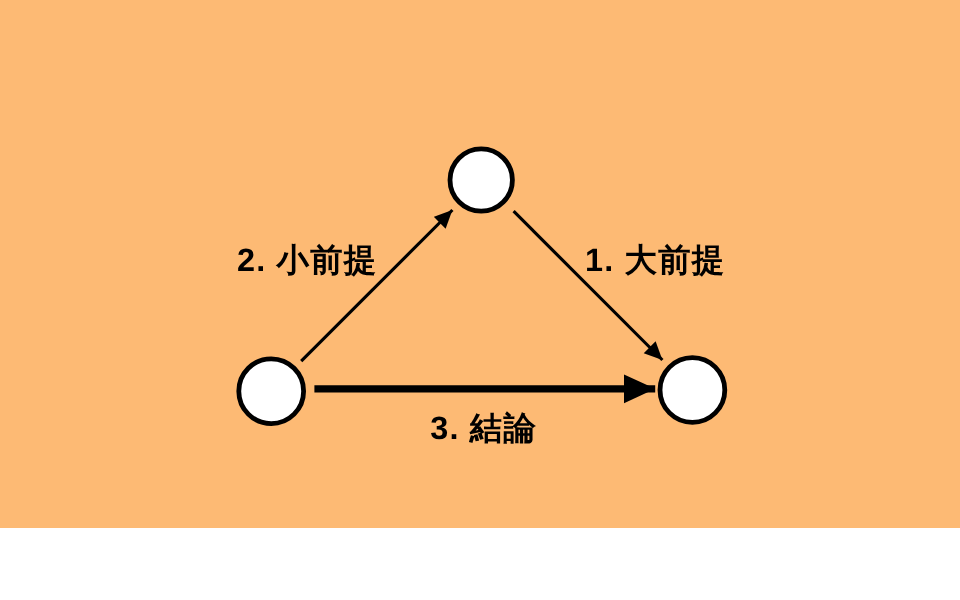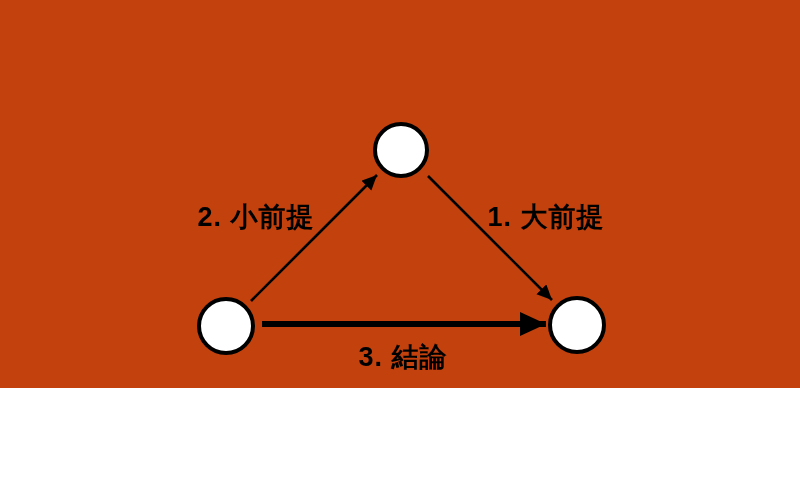--- a/index.html
+++ b/index.html
@@ -9,22 +9,22 @@
   body {
     width: 800px;
     height: 500px;
     background: #ffffff;
     overflow: hidden;
     font-family: "Liberation Sans", "DejaVu Sans", sans-serif;
   }
   .diagram-stage {
     position: relative;
     width: 800px;
-    height: 388px;
-    background: #c2410c;
+    height: 440px;
+    background: #fdba74;
   }
   svg { display: block; }
   .node {
     fill: #ffffff;
     stroke: #000000;
     stroke-width: 4;
   }
   .edge-thin {
     stroke: #000000;
     stroke-width: 2.6;

